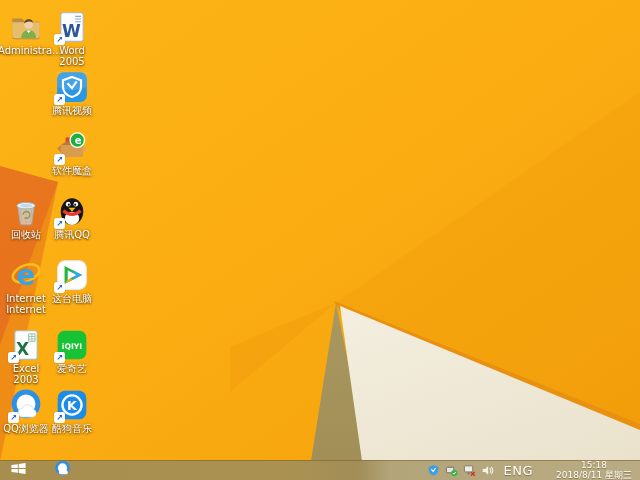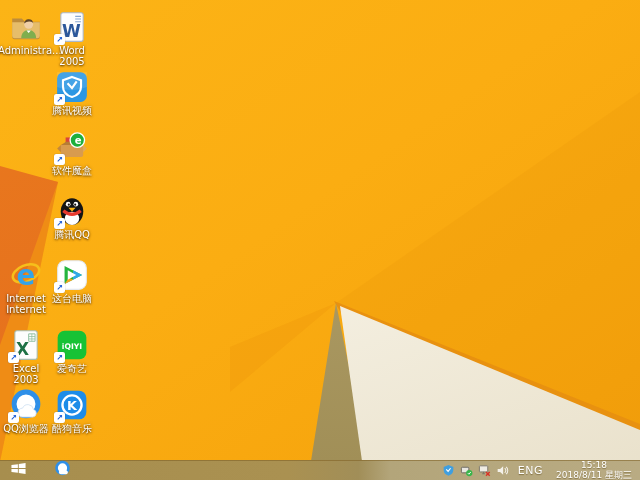--- a/index.html
+++ b/index.html
@@ -40,21 +40,21 @@
 
   
   .taskbar { position:absolute; left:0; bottom:0; width:640px; height:20px;
     background:linear-gradient(90deg,#a78e4e 0%,#aa9151 45%,#a18e58 56%,#b3a57a 61%,#b9ab83 100%);
     border-top:1px solid rgba(125,95,35,.55); display:flex; align-items:center; }
   .start-btn { width:36px; height:100%; display:flex; align-items:center; justify-content:center; cursor:pointer; }
   .task-app { width:30px; height:100%; margin-left:11px; display:flex; align-items:center; justify-content:center; cursor:pointer; }
   .tray { margin-left:auto; display:flex; align-items:center; gap:5px; padding-right:5px; height:100%; }
   .tray-ic { width:13px; height:13px; display:flex; align-items:center; justify-content:center; cursor:pointer; }
   .tray-ic svg { width:13px; height:13px; display:block; }
-  .lang { font-size:11px; color:#fff; margin:0 5px 0 4px; letter-spacing:.5px; cursor:pointer;
+  .lang { font-size:13px; color:#fff; margin:0 15px 0 4px; letter-spacing:.5px; cursor:pointer;
     text-shadow:0 1px 1px rgba(80,60,10,.5); }
   .clock { display:flex; flex-direction:column; align-items:center; justify-content:flex-start;
     font-size:9px; line-height:9.5px; color:#fff; cursor:pointer; padding:0 3px;
     text-shadow:0 1px 1px rgba(80,60,10,.5); white-space:nowrap; }
 </style>
 </head>
 <body>
 
 <div class="screen">
 
@@ -78,20 +78,33 @@
         <path d="M14.2,12.6 a4.4,4.4 0 0 1 8.6,-0.6 q-4.4,-2.8 -8.6,0.6" fill="#5f4528"></path>
         <path d="M11.5,26.5 c0,-4.8 3.1,-7.6 7,-7.6 s7,2.8 7,7.6 z" fill="#7fae4e"></path>
         <path d="M16.5,19.2 l2,2.4 2,-2.4 z" fill="#fff"></path>
       </svg>
     </div>
     <div class="icon-label">Administra...</div>
   </div>
 
 
 
+  <div class="icon-cell c0 r3">
+    <div class="icon-art">
+      <svg viewBox="0 0 32 32">
+        <path d="M8.4,12 L10.6,27.6 a1.6,1.6 0 0 0 1.6,1.4 h7.6 a1.6,1.6 0 0 0 1.6,-1.4 L23.6,12 z" fill="rgba(222,233,242,.6)" stroke="#97aec0" stroke-width=".9"></path>
+        <path d="M10.5,13.5 L12.2,27.2 M16,13.8 V27.6 M21.5,13.5 L19.8,27.2" stroke="rgba(150,172,190,.7)" stroke-width=".8" fill="none"></path>
+        <ellipse cx="16" cy="11" rx="8.6" ry="3" fill="#eef3f8" stroke="#97aec0" stroke-width=".9"></ellipse>
+        <ellipse cx="16" cy="11" rx="5.6" ry="1.8" fill="#c9d8e4"></ellipse>
+        <path d="M13.2,19.5 a3.2,3.2 0 1 1 2.2,3.2" fill="none" stroke="#79a34f" stroke-width="1.3"></path>
+        <path d="M14.6,23.6 l1.4,-1.2 -1.9,-.6 z" fill="#79a34f"></path>
+      </svg>
+    </div>
+    <div class="icon-label">回收站</div>
+  </div>
 
   <div class="icon-cell c0 r4">
     <div class="icon-art">
       <svg viewBox="0 0 32 32">
         <ellipse cx="16" cy="14.5" rx="13" ry="7.6" fill="none" stroke="#f6bf1b" stroke-width="2.4" transform="rotate(-22 16 14.5)"></ellipse>
         <text x="7" y="25.5" font-size="26" font-weight="bold" fill="#35a3e8" font-family="DejaVu Sans, sans-serif">e</text>
       </svg>
     </div>
     <div class="icon-label">Internet Internet</div>
   </div>

